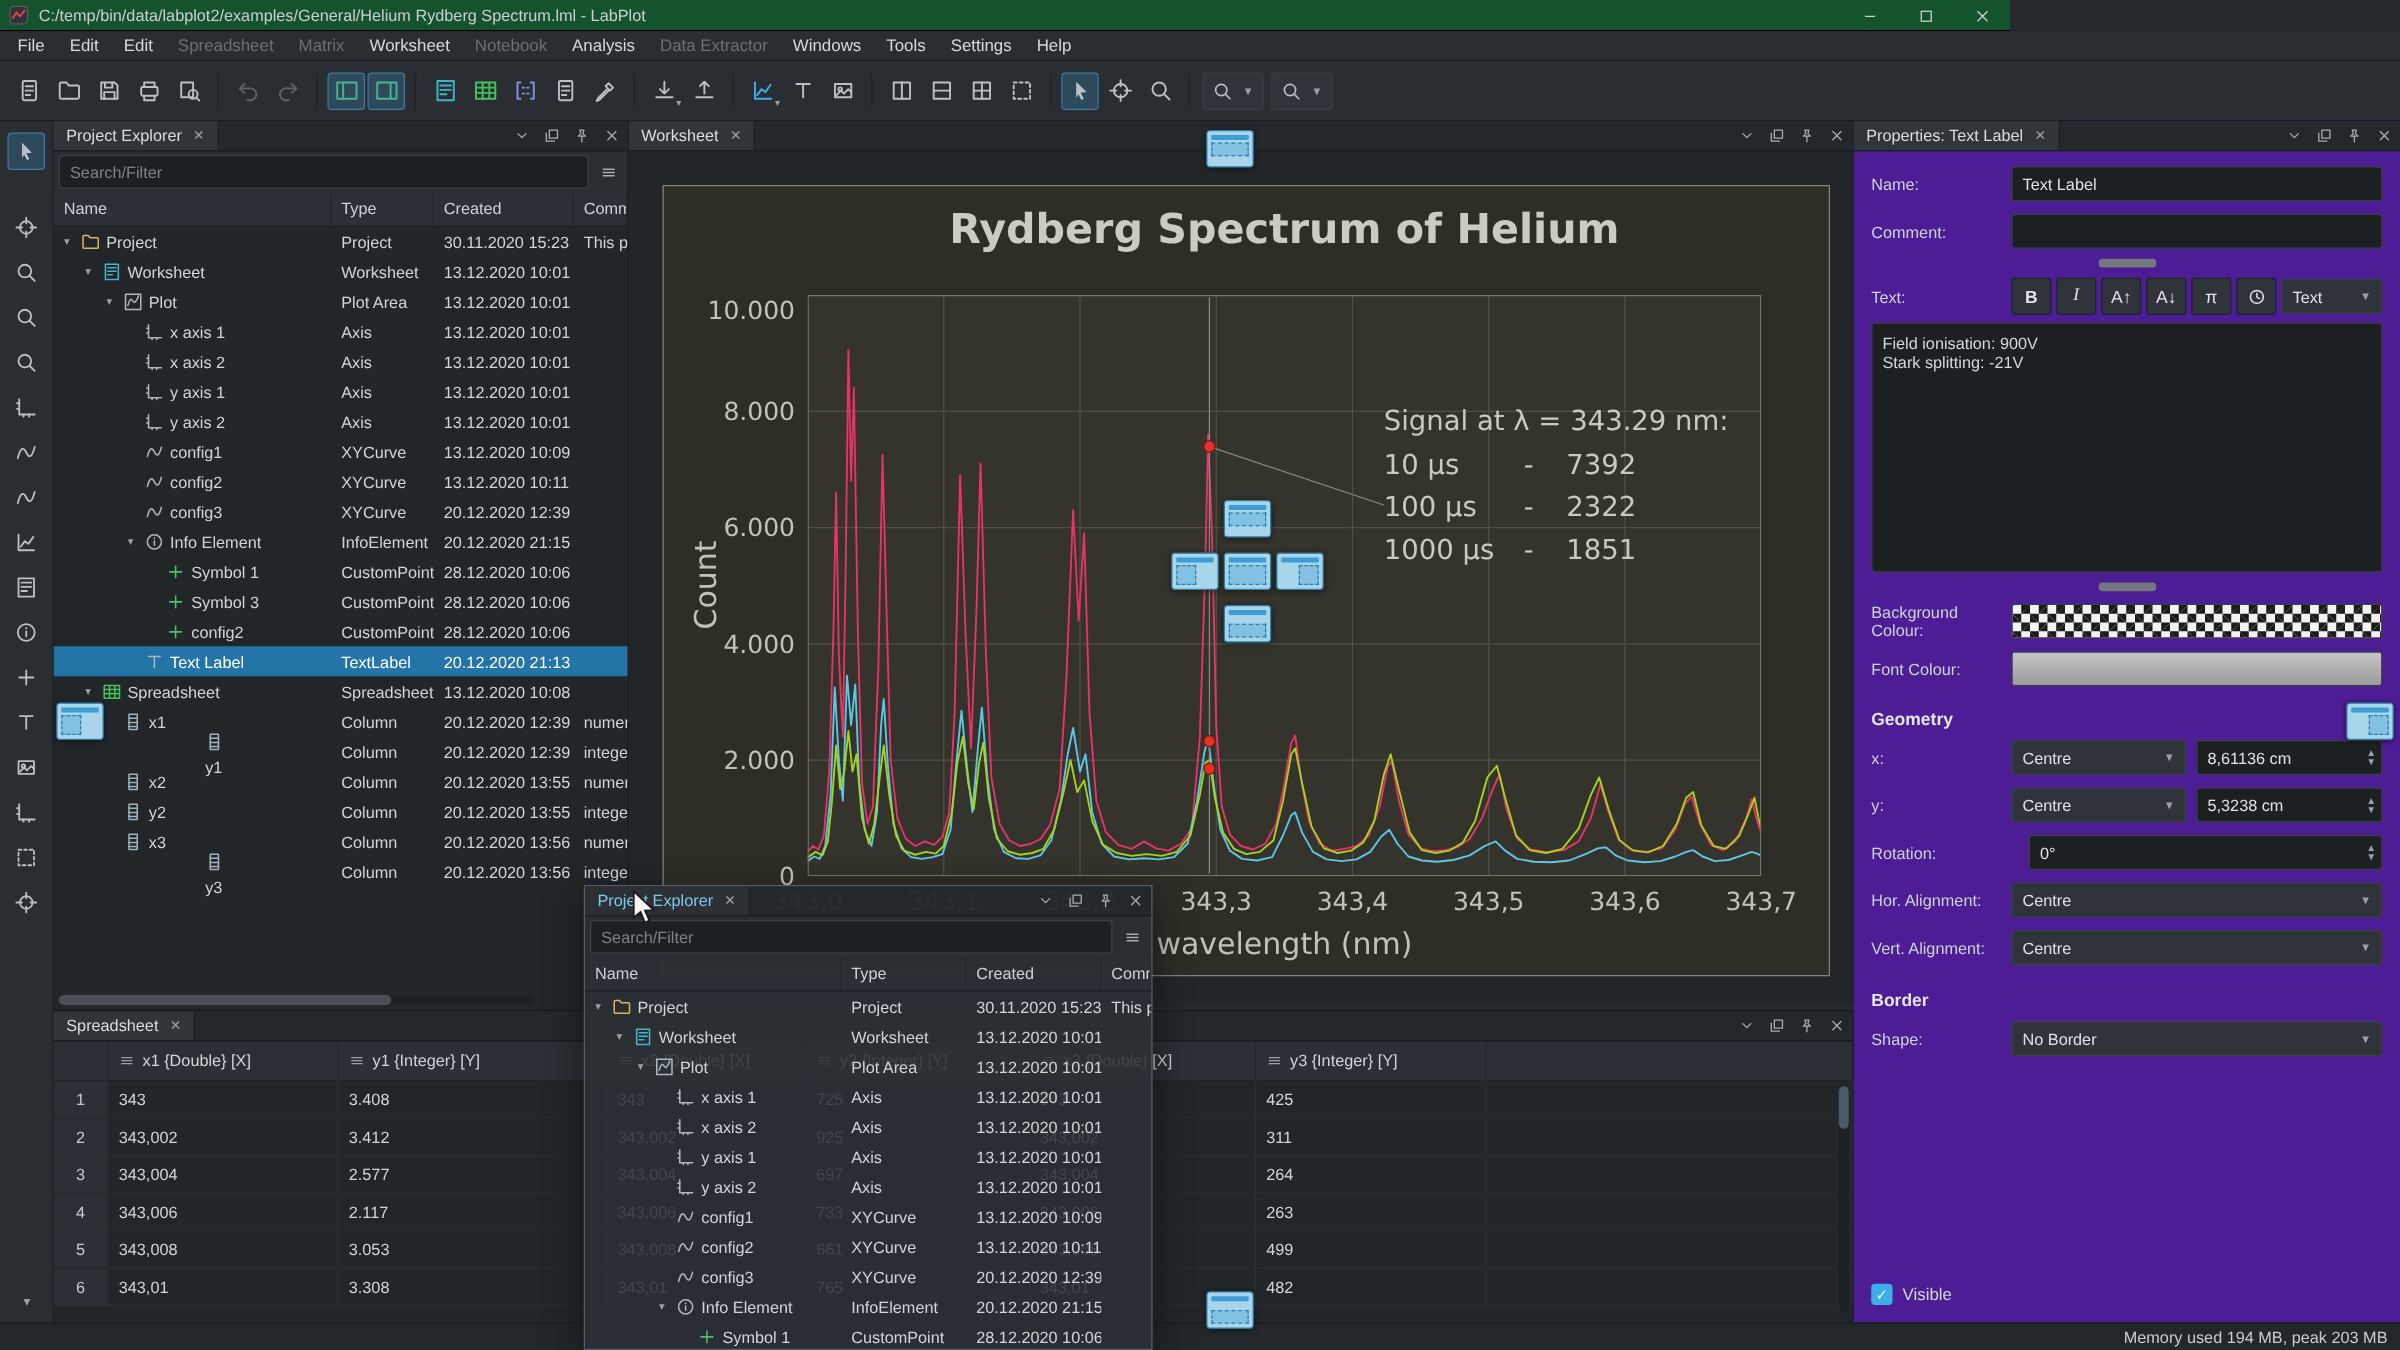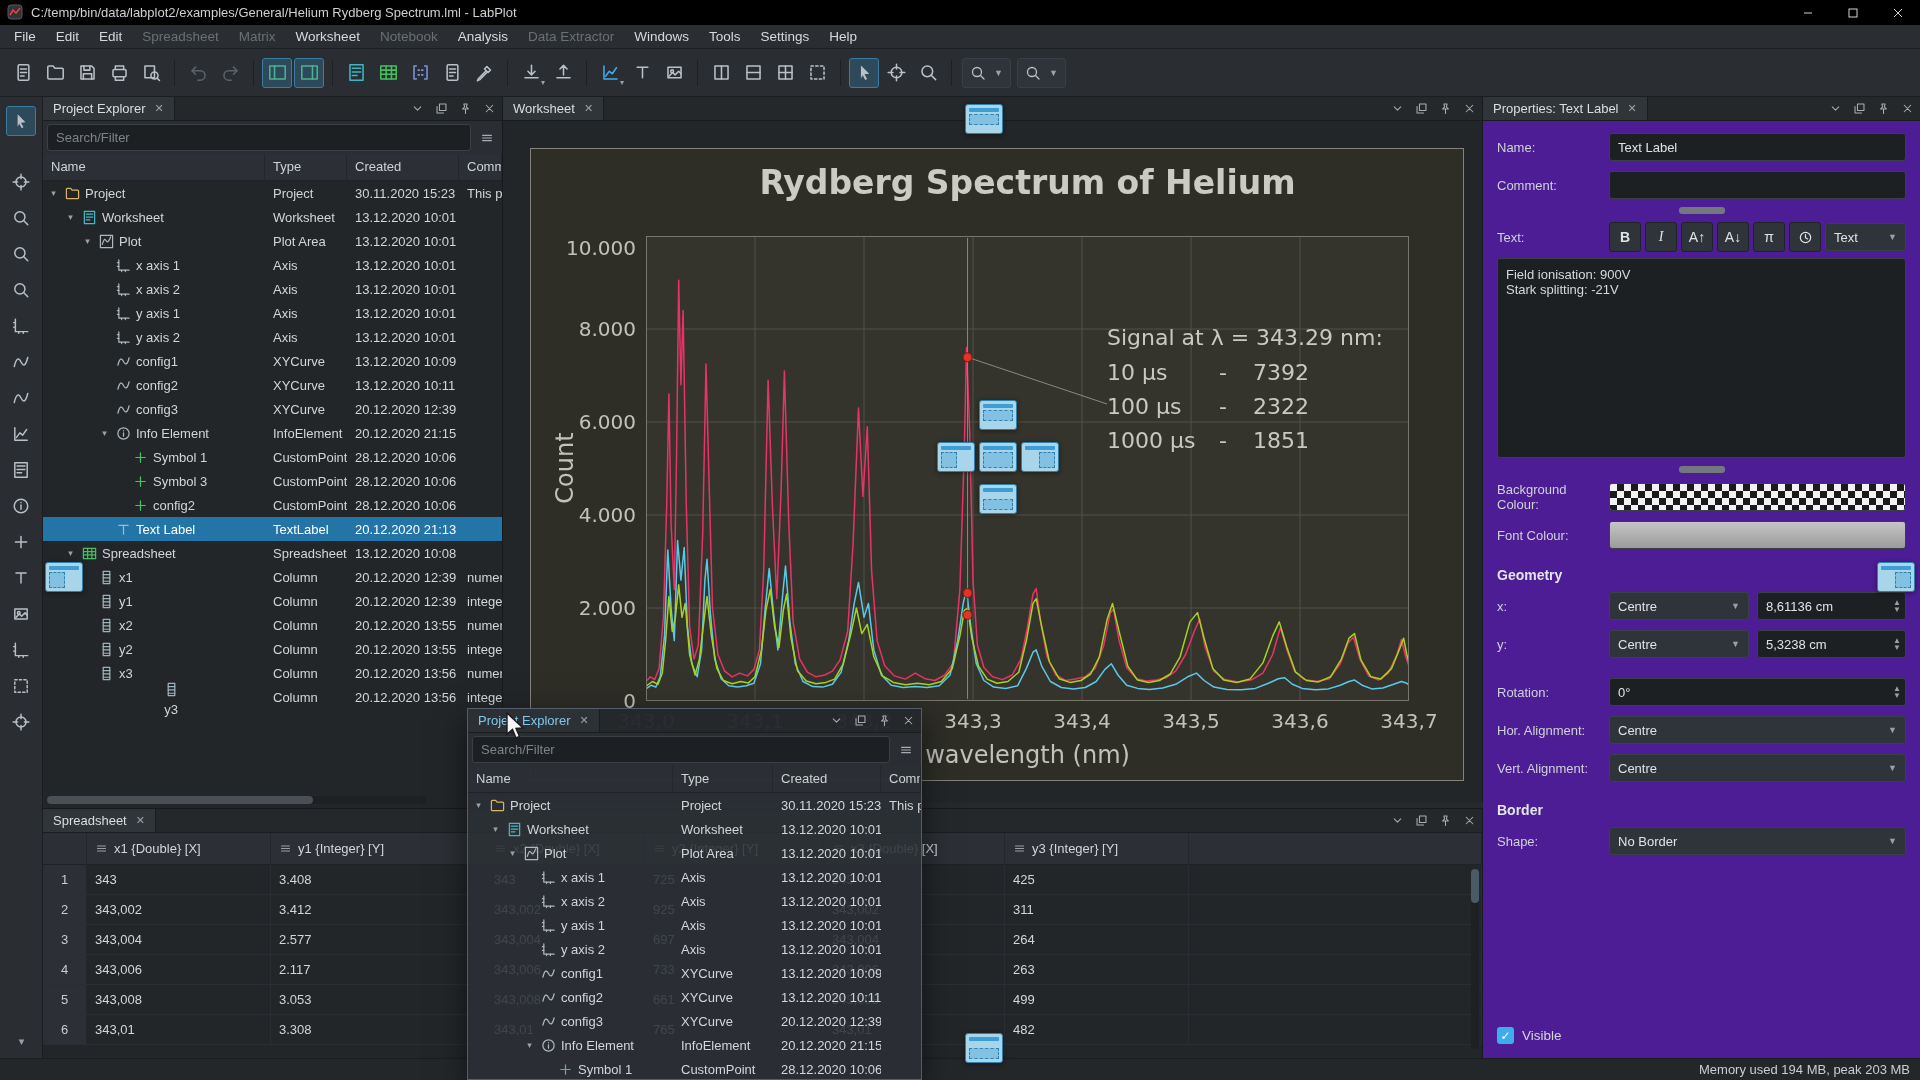--- a/index.html
+++ b/index.html
@@ -4,22 +4,22 @@
 <style>
   * { box-sizing: border-box; margin: 0; padding: 0; }
   html,body { width:1920px; height:1080px; overflow:hidden; }
   body {
     font-family:"Liberation Sans","DejaVu Sans",sans-serif;
     font-size:13.5px; color:#d3d7da; background:#26292c; position:relative;
   }
   .app { position:absolute; inset:0; background:#26292c; }
 
   
-  #titlebar { position:absolute; left:0; top:0; width:1920px; height:25px;
-    background:#000000; display:flex; align-items:center; border-bottom:1px solid #000; }
+  #titlebar { position:absolute; left:0; top:0; width:1608px; height:25px;
+    background:#14532d; display:flex; align-items:center; border-bottom:1px solid #000; }
   #titlebar .tb-title { margin-left:8px; font-size:13px; color:#ccd0d3; white-space:nowrap; }
   #win-buttons { position:absolute; right:0; top:0; height:25px; display:flex; }
   .winbtn { width:45px; height:25px; display:flex; align-items:center; justify-content:center; }
   .winbtn svg { stroke:#cfd3d6; }
   #app-logo { margin-left:7px; }
 
   
   #menubar { position:absolute; left:0; top:25px; width:1920px; height:24px;
     background:#2a2e32; border-bottom:1px solid #1b1e20; display:flex; align-items:center; padding-left:4px;text-align:right; }
   .menu-item { padding:0 10px; line-height:23px; font-size:13.5px; color:#d7dadd; }
@@ -873,21 +873,21 @@
                 <path d="M4.5 5h7M4.5 8.5h7M4.5 12h7"></path>
               </g>
             </svg>
             <span>x1</span>
           </div>
           <div class="tcell">Column</div>
           <div class="tcell">20.12.2020 12:39</div>
           <div class="tcell">numerical</div>
         </div>
         <div class="trow" style="grid-template-columns: 222px 82px 112px 1fr;">
-          <div class="name-cell" style="padding-left: 38px;">
+          <div class="name-cell" style="padding-left: 38px; flex-direction: column;">
             <span class="expander"></span>
             <svg width="15" height="15" viewBox="0 0 16 16" class="ico" style="color: rgb(159, 179, 190);">
               <g fill="none" stroke="currentColor" stroke-width="1.3" stroke-linecap="round" stroke-linejoin="round">
                 <rect x="4.5" y="1.5" width="7" height="13"></rect>
                 <path d="M4.5 5h7M4.5 8.5h7M4.5 12h7"></path>
               </g>
             </svg>
             <span>y1</span>
           </div>
           <div class="tcell">Column</div>
@@ -1346,21 +1346,21 @@
             <span>Centre</span>
               <span class="arrow">▼</span>
           </div>
           <div class="spin" style="flex:1;">
             <span>5,3238 cm</span>
             <span class="spin-arrows">▲<br>▼</span>
           </div>
         </div>
       </div>
 
-      <div class="prow" style="margin-top:20px;">
+      <div class="prow" style="margin-top:10px;gap:14px;">
         <span class="plabel">Rotation:</span>
         <div class="pctrl">
           <div class="spin">
             <span>0°</span>
             <span class="spin-arrows">▲<br>▼</span>
           </div>
         </div>
       </div>
 
       <div class="prow" style="margin-top:10px;">

